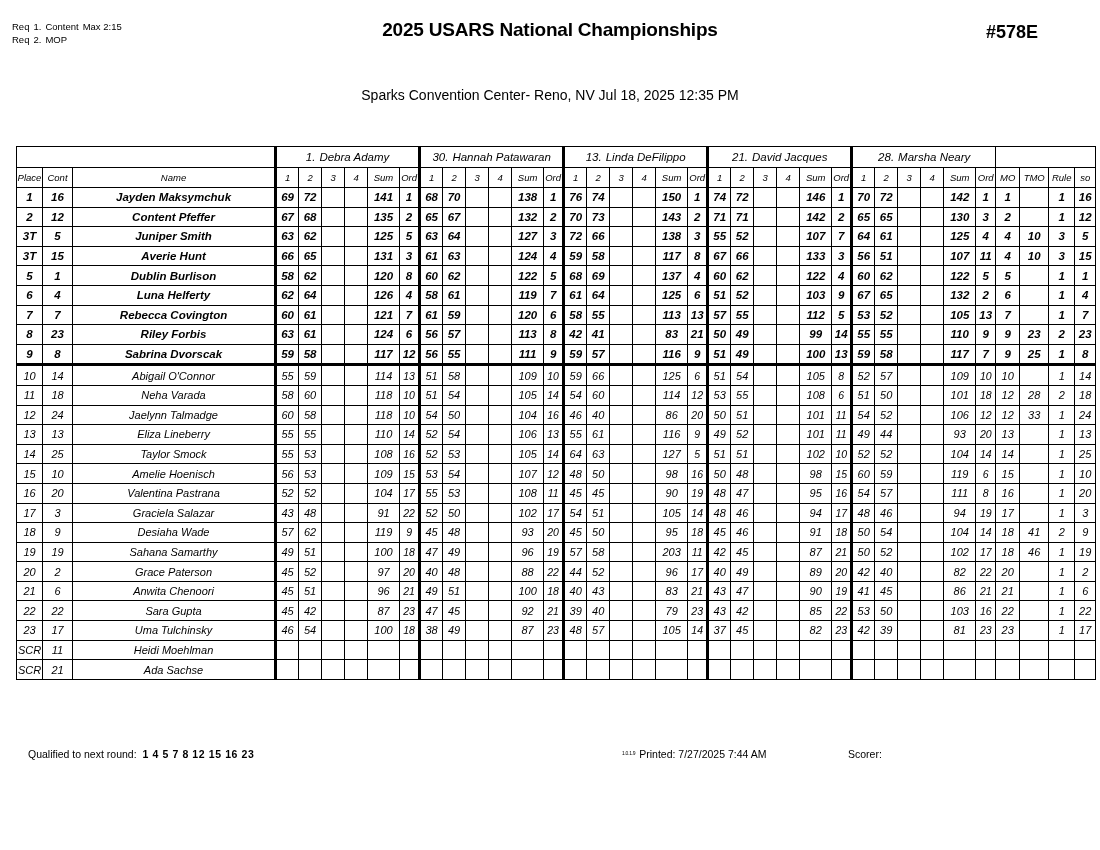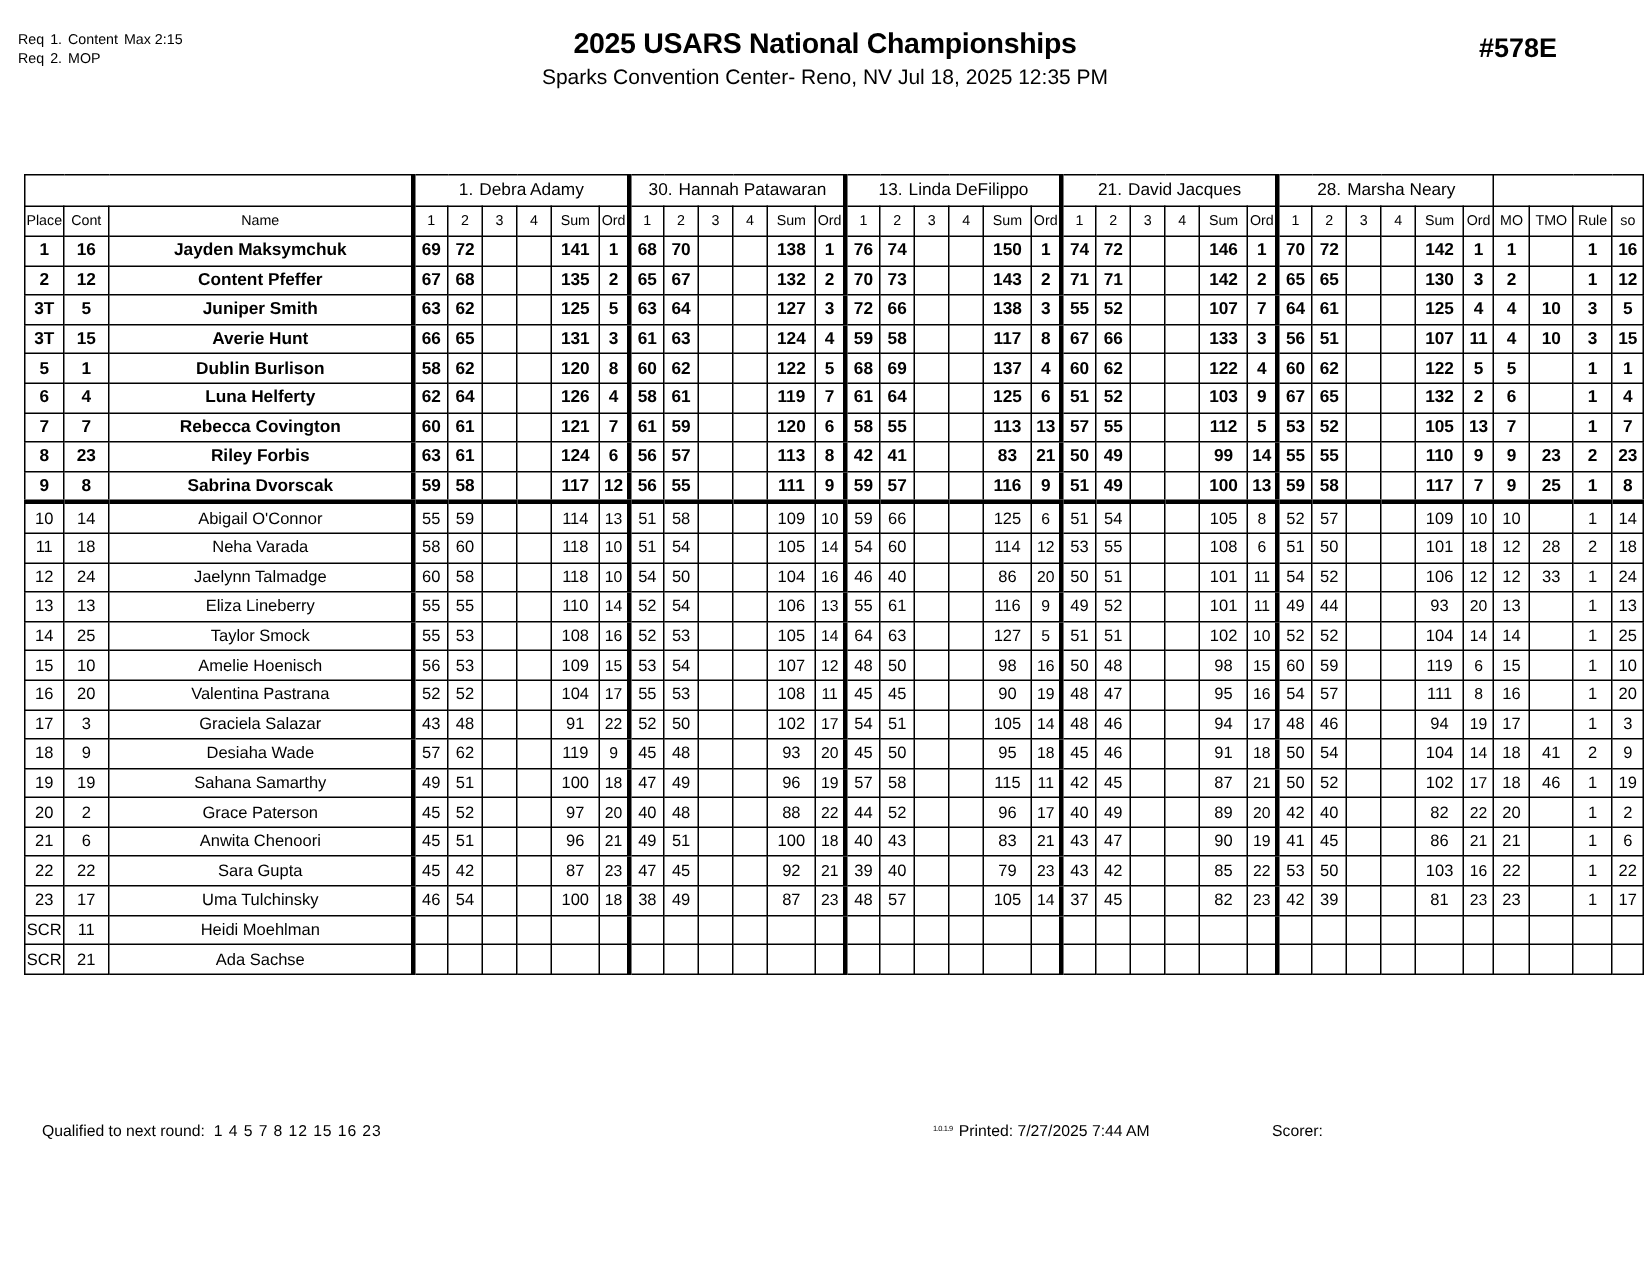--- a/index.html
+++ b/index.html
@@ -37,20 +37,21 @@
   }
   .doc-title {
     font-size: 19px;
     font-weight: bold;
     line-height: 23px;
     letter-spacing: -0.2px;
   }
   .doc-venue {
     font-size: 14px;
     line-height: 20px;
+    margin-top: 44px;
   }
   .doc-event {
     font-size: 17px;
     font-weight: bold;
     line-height: 24px;
   }
   .doc-report {
     font-size: 14px;
     line-height: 20px;
   }
@@ -59,22 +60,23 @@
     right: 62px;
     top: 22px;
     font-size: 18px;
     font-weight: bold;
   }
 
   
   .table-wrap {
     position: absolute;
     left: 16px;
-    top: 116px;
+    top: 146px;
     width: 1030px;
+    font-style: italic;
   }
   table.results {
     border-collapse: collapse;
     table-layout: fixed;
     width: 1030px;
     font-size: 10.5px;
   }
   table.results td, table.results th {
     border: 1px solid #000000;
     padding: 0;
@@ -131,21 +133,21 @@
 
   
   .footer {
     position: absolute;
     left: 0;
     top: 748px;
     width: 1100px;
     font-size: 10.5px;
   }
   .f-qual { position: absolute; left: 28px; top: 0; white-space: nowrap; }
-  .f-qual .nums { margin-left: 6px; letter-spacing: 0.6px; }
+  .f-qual .nums { margin-left: 6px; letter-spacing: 0.6px; font-weight: bold; }
   .f-printed { position: absolute; left: 622px; top: 0; white-space: nowrap; }
   .f-printed .vtag { font-size: 5px; vertical-align: 3px; margin-right: 4px; letter-spacing: -0.3px; }
   .f-scorer { position: absolute; left: 848px; top: 0; white-space: nowrap; }
 </style>
 </head>
 <body>
 
 <div class="req-block">
   <div class="req-line">
     <span>Req</span><span>1.</span><span>Content</span><span>Max 2:15</span>
@@ -969,21 +971,21 @@
           <td class="num sep-l">47</td>
           <td class="num">49</td>
           <td class="num"></td>
           <td class="num"></td>
           <td class="num">96</td>
           <td class="ord">19</td>
           <td class="num sep-l">57</td>
           <td class="num">58</td>
           <td class="num"></td>
           <td class="num"></td>
-          <td class="num">115</td>
+          <td class="num">203</td>
           <td class="ord">11</td>
           <td class="num sep-l">42</td>
           <td class="num">45</td>
           <td class="num"></td>
           <td class="num"></td>
           <td class="num">87</td>
           <td class="ord">21</td>
           <td class="num sep-l">50</td>
           <td class="num">52</td>
           <td class="num"></td>

